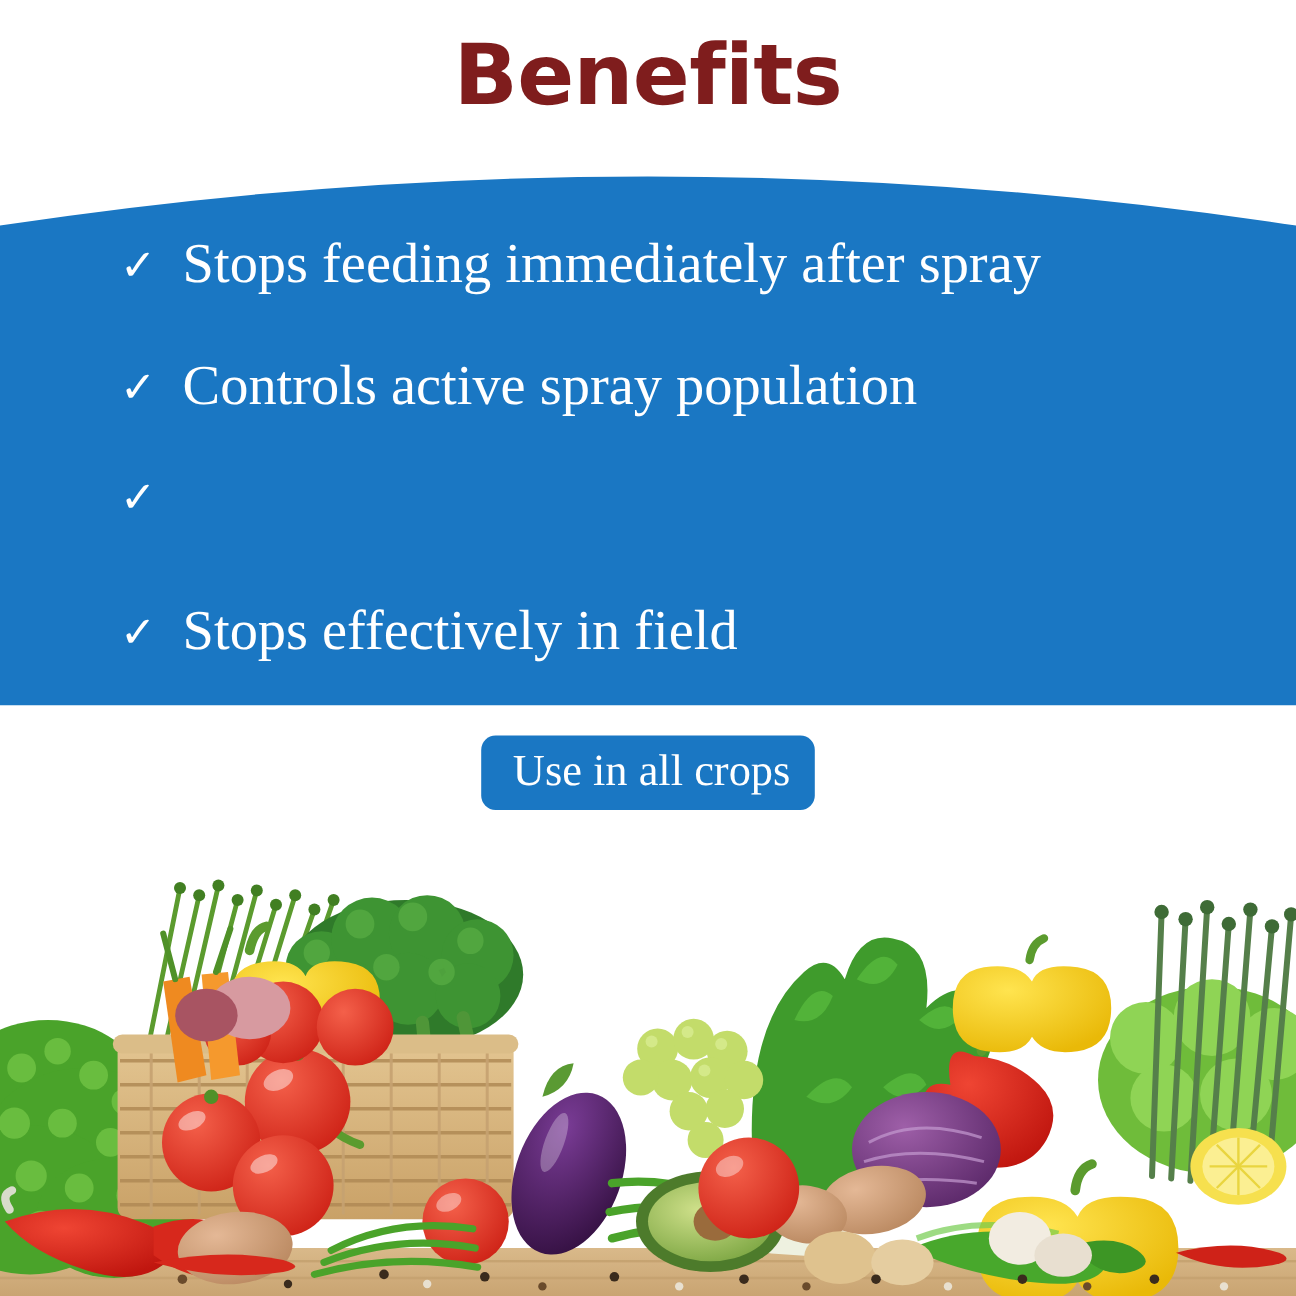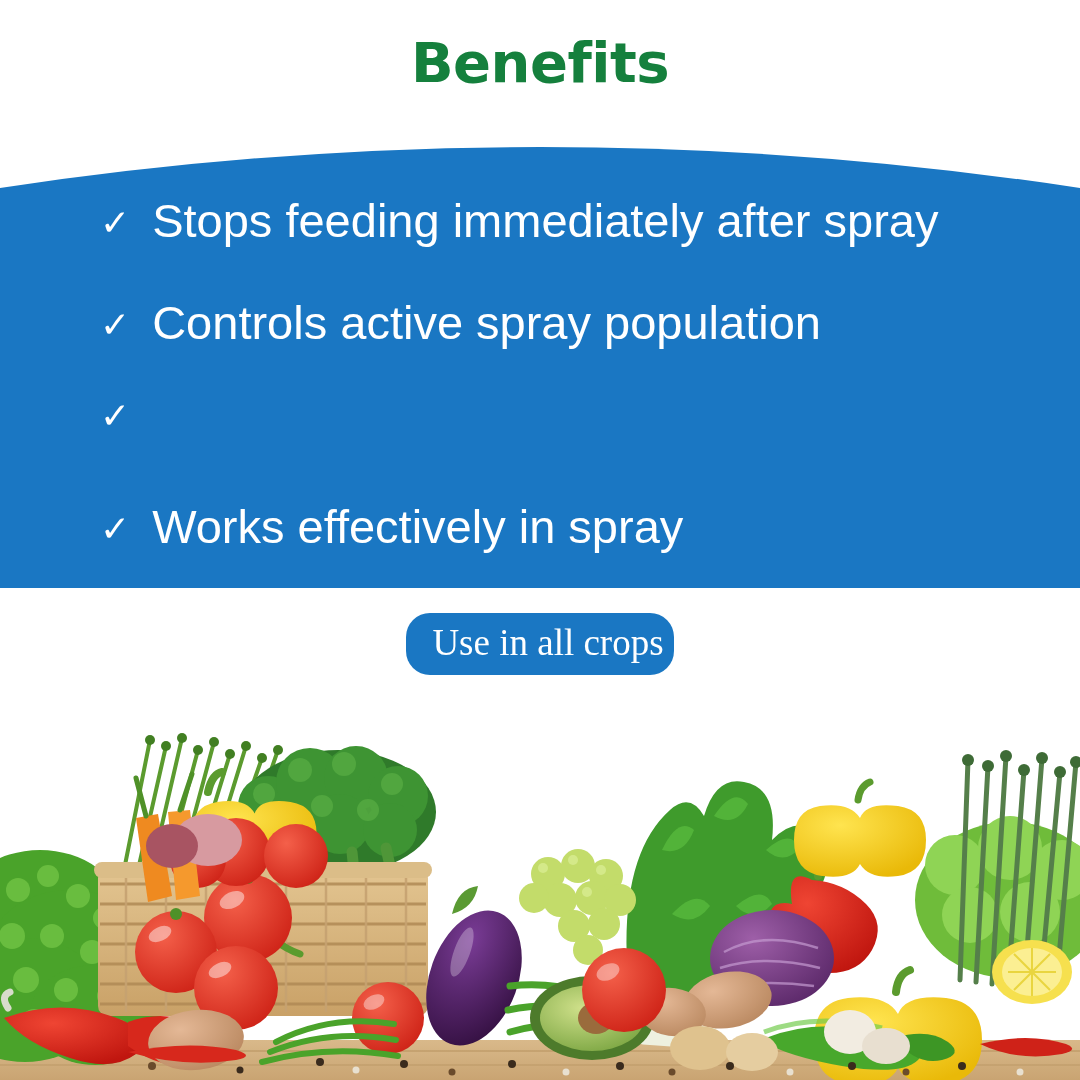--- a/index.html
+++ b/index.html
@@ -27,23 +27,23 @@
     width: 1080px;
     height: 125px;
     display: flex;
     align-items: center;
     justify-content: center;
     z-index: 5;
   }
   .title {
     font-family: "DejaVu Sans", sans-serif;
     font-weight: bold;
-    font-size: 56px;
+    font-size: 70px;
     letter-spacing: -0.5px;
-    color: #15803d;
+    color: #7f1d1d;
     line-height: 1;
   }
 
   
   .benefits-panel {
     position: absolute;
     left: 0;
     top: 118px;
     width: 1080px;
     height: 470px;
@@ -75,21 +75,21 @@
     color: #ffffff;
     font-size: 36px;
     line-height: 1;
     font-family: "DejaVu Sans", sans-serif;
     flex: 0 0 auto;
     position: relative;
     top: -2px;
   }
   .benefit-text {
     color: #ffffff;
-    font-family: Liberation Sans, sans-serif;
+    font-family: Liberation Serif, serif;
     font-size: 47px;
     line-height: 1.05;
     white-space: nowrap;
   }
 
   
   .badge-area {
     position: absolute;
     left: 0;
     top: 588px;
@@ -99,22 +99,22 @@
     align-items: center;
     justify-content: center;
     z-index: 4;
   }
   .crops-badge {
     background: #1a77c3;
     color: #ffffff;
     font-family: "Liberation Serif", serif;
     font-size: 37px;
     line-height: 1;
-    padding: 11px 10px 14px 26px;
-    border-radius: 24px;
+    padding: 11px 20px 14px 26px;
+    border-radius: 12px;
     white-space: nowrap;
     position: relative;
     top: -4px;
   }
 
   
   .veg-photo {
     position: absolute;
     left: 0;
     top: 700px;
@@ -151,21 +151,21 @@
         <span class="check-icon">✓</span>
         <span class="benefit-text">Controls active spray population</span>
       </div>
 
       <div class="benefit-item">
         <span class="check-icon">✓</span>
       </div>
 
       <div class="benefit-item">
         <span class="check-icon">✓</span>
-        <span class="benefit-text">Works effectively in spray</span>
+        <span class="benefit-text">Stops effectively in field</span>
       </div>
 
     </div>
   </div>
 
   <div class="badge-area">
     <div class="crops-badge">Use in all crops</div>
   </div>
 
   <div class="veg-photo">

